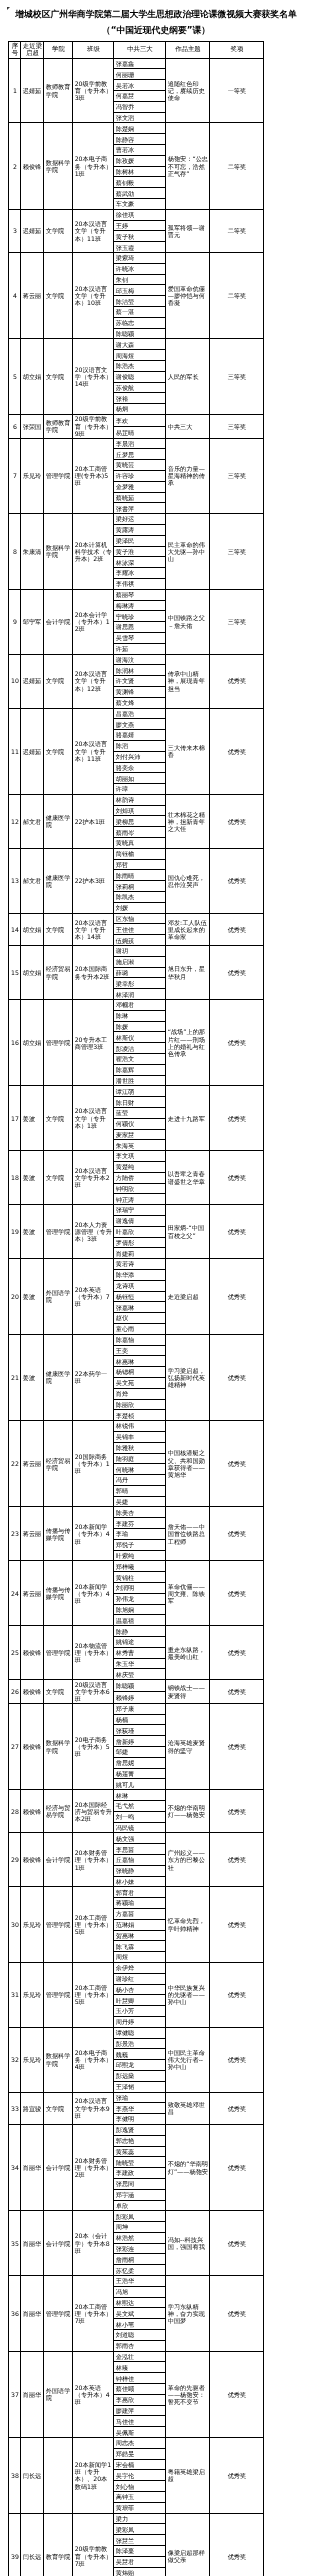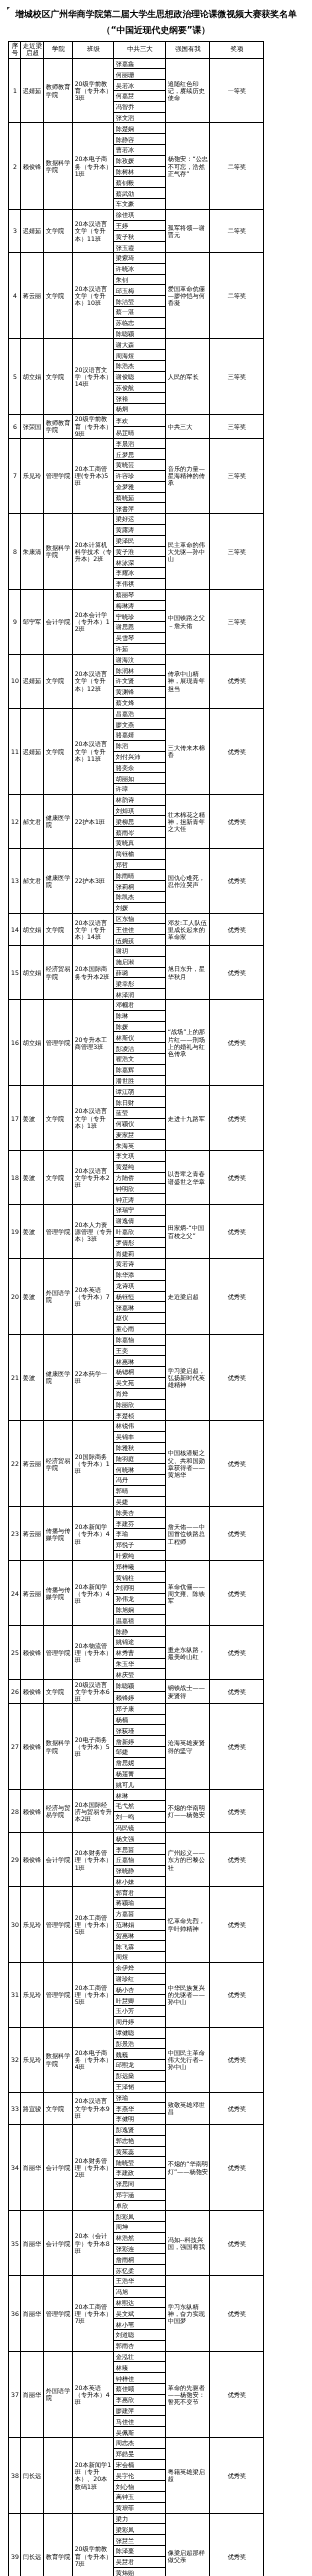--- a/index.html
+++ b/index.html
@@ -35,21 +35,21 @@
         <col style="width:44px">
       <col style="width:54px">
     </colgroup>
     <thead>
       <tr>
           <th>序号</th>
           <th>走近梁启超</th>
           <th>学院</th>
           <th>班级</th>
           <th>中共三大</th>
-          <th>强国有我</th>
+          <th>作品主题</th>
           <th>奖项</th>
         </tr>
     </thead>
     <tbody>
         <tr>
           <td class="c-seq" rowspan="6">1</td>
           <td class="c-teacher" rowspan="6">迟婧茹</td>
           <td class="c-college" rowspan="6">教师教育学院</td>
           <td class="c-class" rowspan="6">20级学前教育（专升本）3班</td>
           <td class="c-student">张嘉鑫</td>

